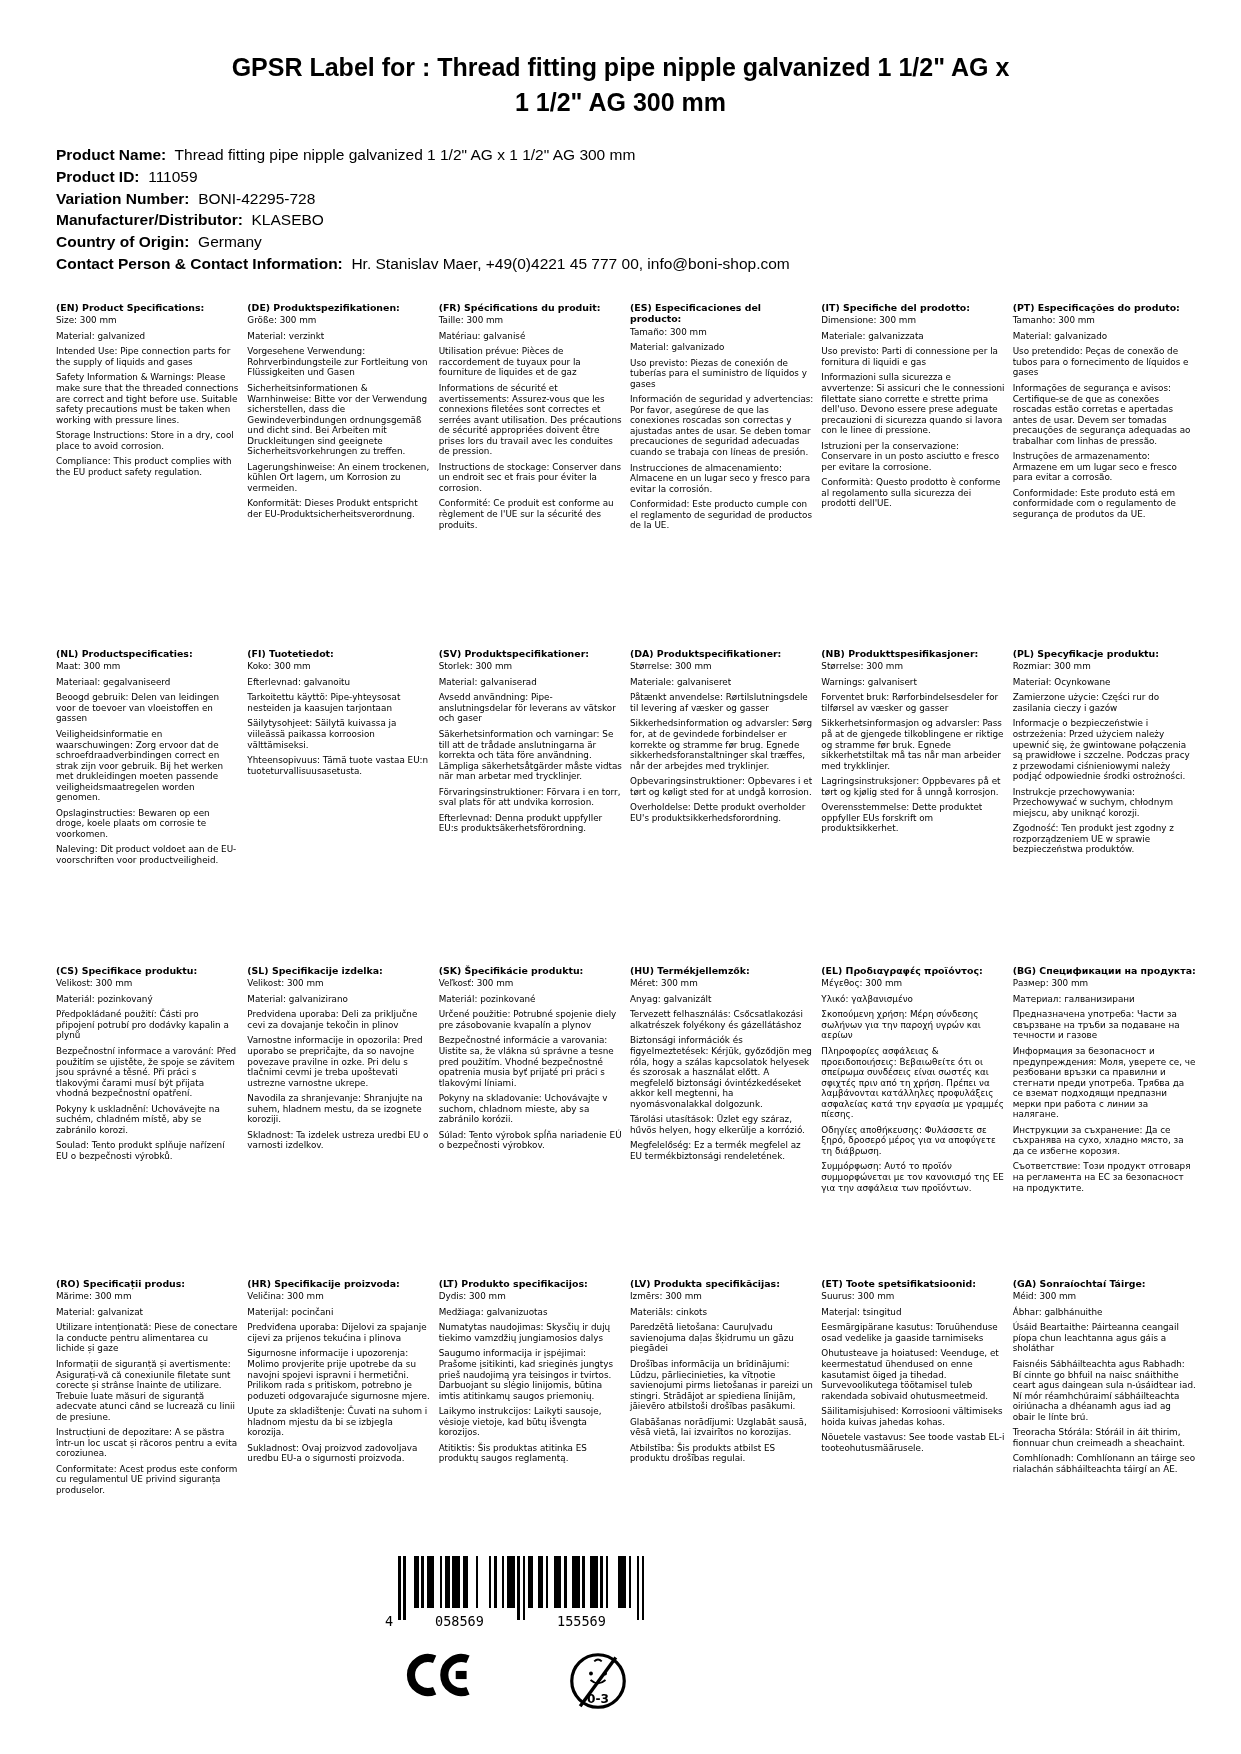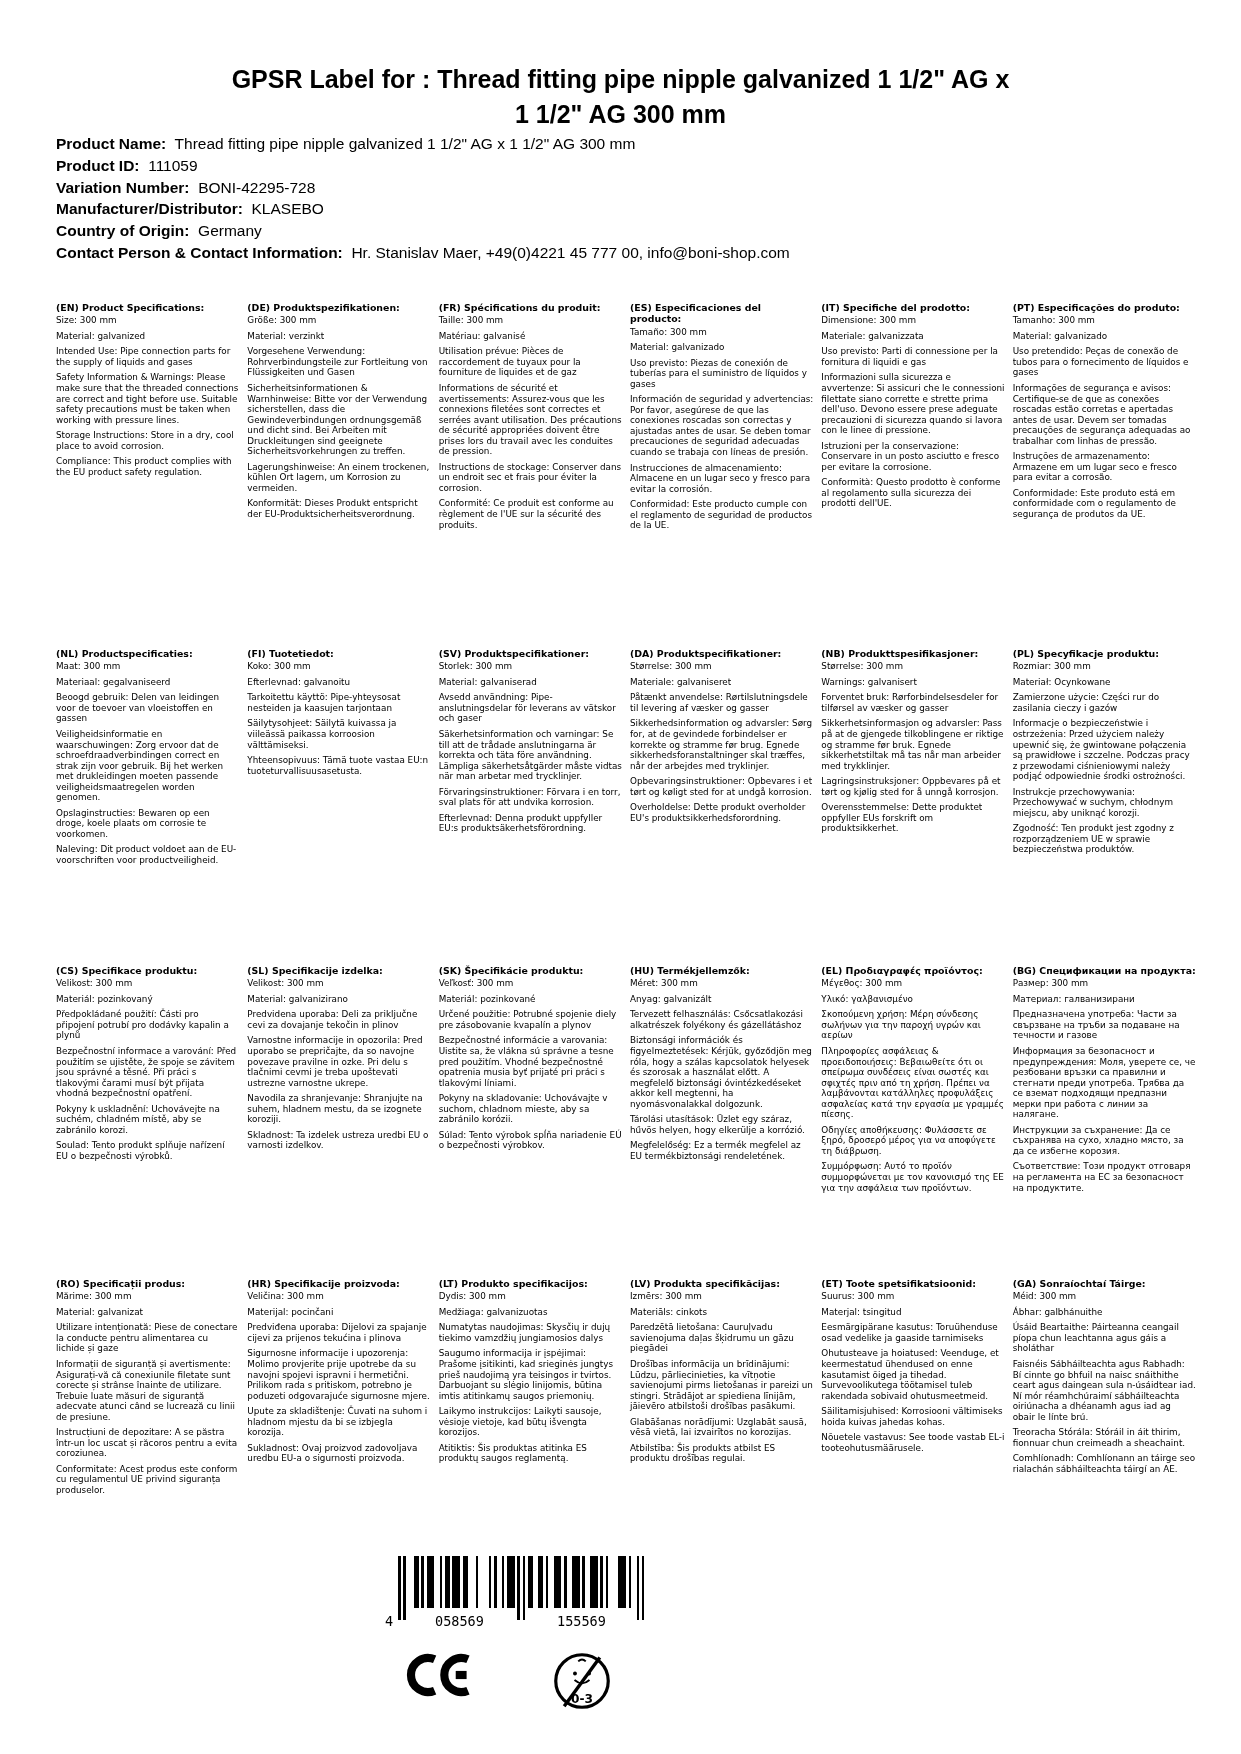--- a/index.html
+++ b/index.html
@@ -1,21 +1,21 @@
 <!DOCTYPE html>
 <html><head>
 <meta charset="utf-8">
 <style>
   html,body{margin:0;padding:0;background:#fff;}
   .page{position:relative;width:1241px;height:1754px;background:#fff;color:#000;overflow:hidden;
         font-family:"DejaVu Sans",sans-serif;}
-  .title{margin:12px;padding-top:50px;text-align:center;
+  .title{margin:0;padding-top:50px;text-align:center;
          font-family:"Liberation Sans",sans-serif;font-weight:bold;
          font-size:25px;line-height:35px;}
-  .product-info{position:absolute;left:56px;top:133px;
+  .product-info{position:absolute;left:56px;top:144px;
                 font-family:"Liberation Sans",sans-serif;font-size:15.5px;line-height:21.8px;}
   .info-row .lbl{font-weight:bold;}
   .info-row .val{font-weight:normal;}
   .spec-grid{position:absolute;left:56px;top:302px;width:1140px;
              display:grid;grid-template-columns:repeat(6,1fr);
              grid-template-rows:346px 317px 313px auto;column-gap:8px;}
   .spec-cell{font-size:8.8px;line-height:1.2;}
   .spec-cell h3{font-size:9.4px;line-height:1.2;margin:0 0 2px 0;font-weight:bold;}
   .spec-cell p{margin:0 0 5px 0;}
   .bottom{position:absolute;left:388px;top:1556px;width:290px;height:170px;}
@@ -25,21 +25,21 @@
   .bars span.on{background:#000;}
   .bars span.guard{height:64px;}
   .digits{position:relative;height:18px;font-family:"DejaVu Sans Mono",monospace;
           font-size:13.5px;line-height:18px;}
   .digits span{position:absolute;top:-8px;background:#fff;padding:0 1px;}
   .digits .d0{left:-4px;}
   .digits .d1{left:46px;text-align:center;}
   .digits .d2{left:168px;}
   .symbols{position:absolute;left:0;top:94px;width:290px;height:70px;}
   .ce{position:absolute;left:14px;top:2px;}
-  .age{position:absolute;left:164px;top:0;}
+  .age{position:absolute;left:180px;top:0;}
 </style>
 </head>
 <body>
 
 <div class="page">
 
   <h1 class="title"><span>GPSR Label for : Thread fitting pipe nipple galvanized 1 1/2" AG x</span><br><span>1 1/2" AG 300 mm</span></h1>
 
   <section class="product-info" id="product-info">
       <div class="info-row"><span class="lbl">Product Name:</span>&nbsp; <span class="val">Thread fitting pipe nipple galvanized 1 1/2" AG x 1 1/2" AG 300 mm</span></div>

